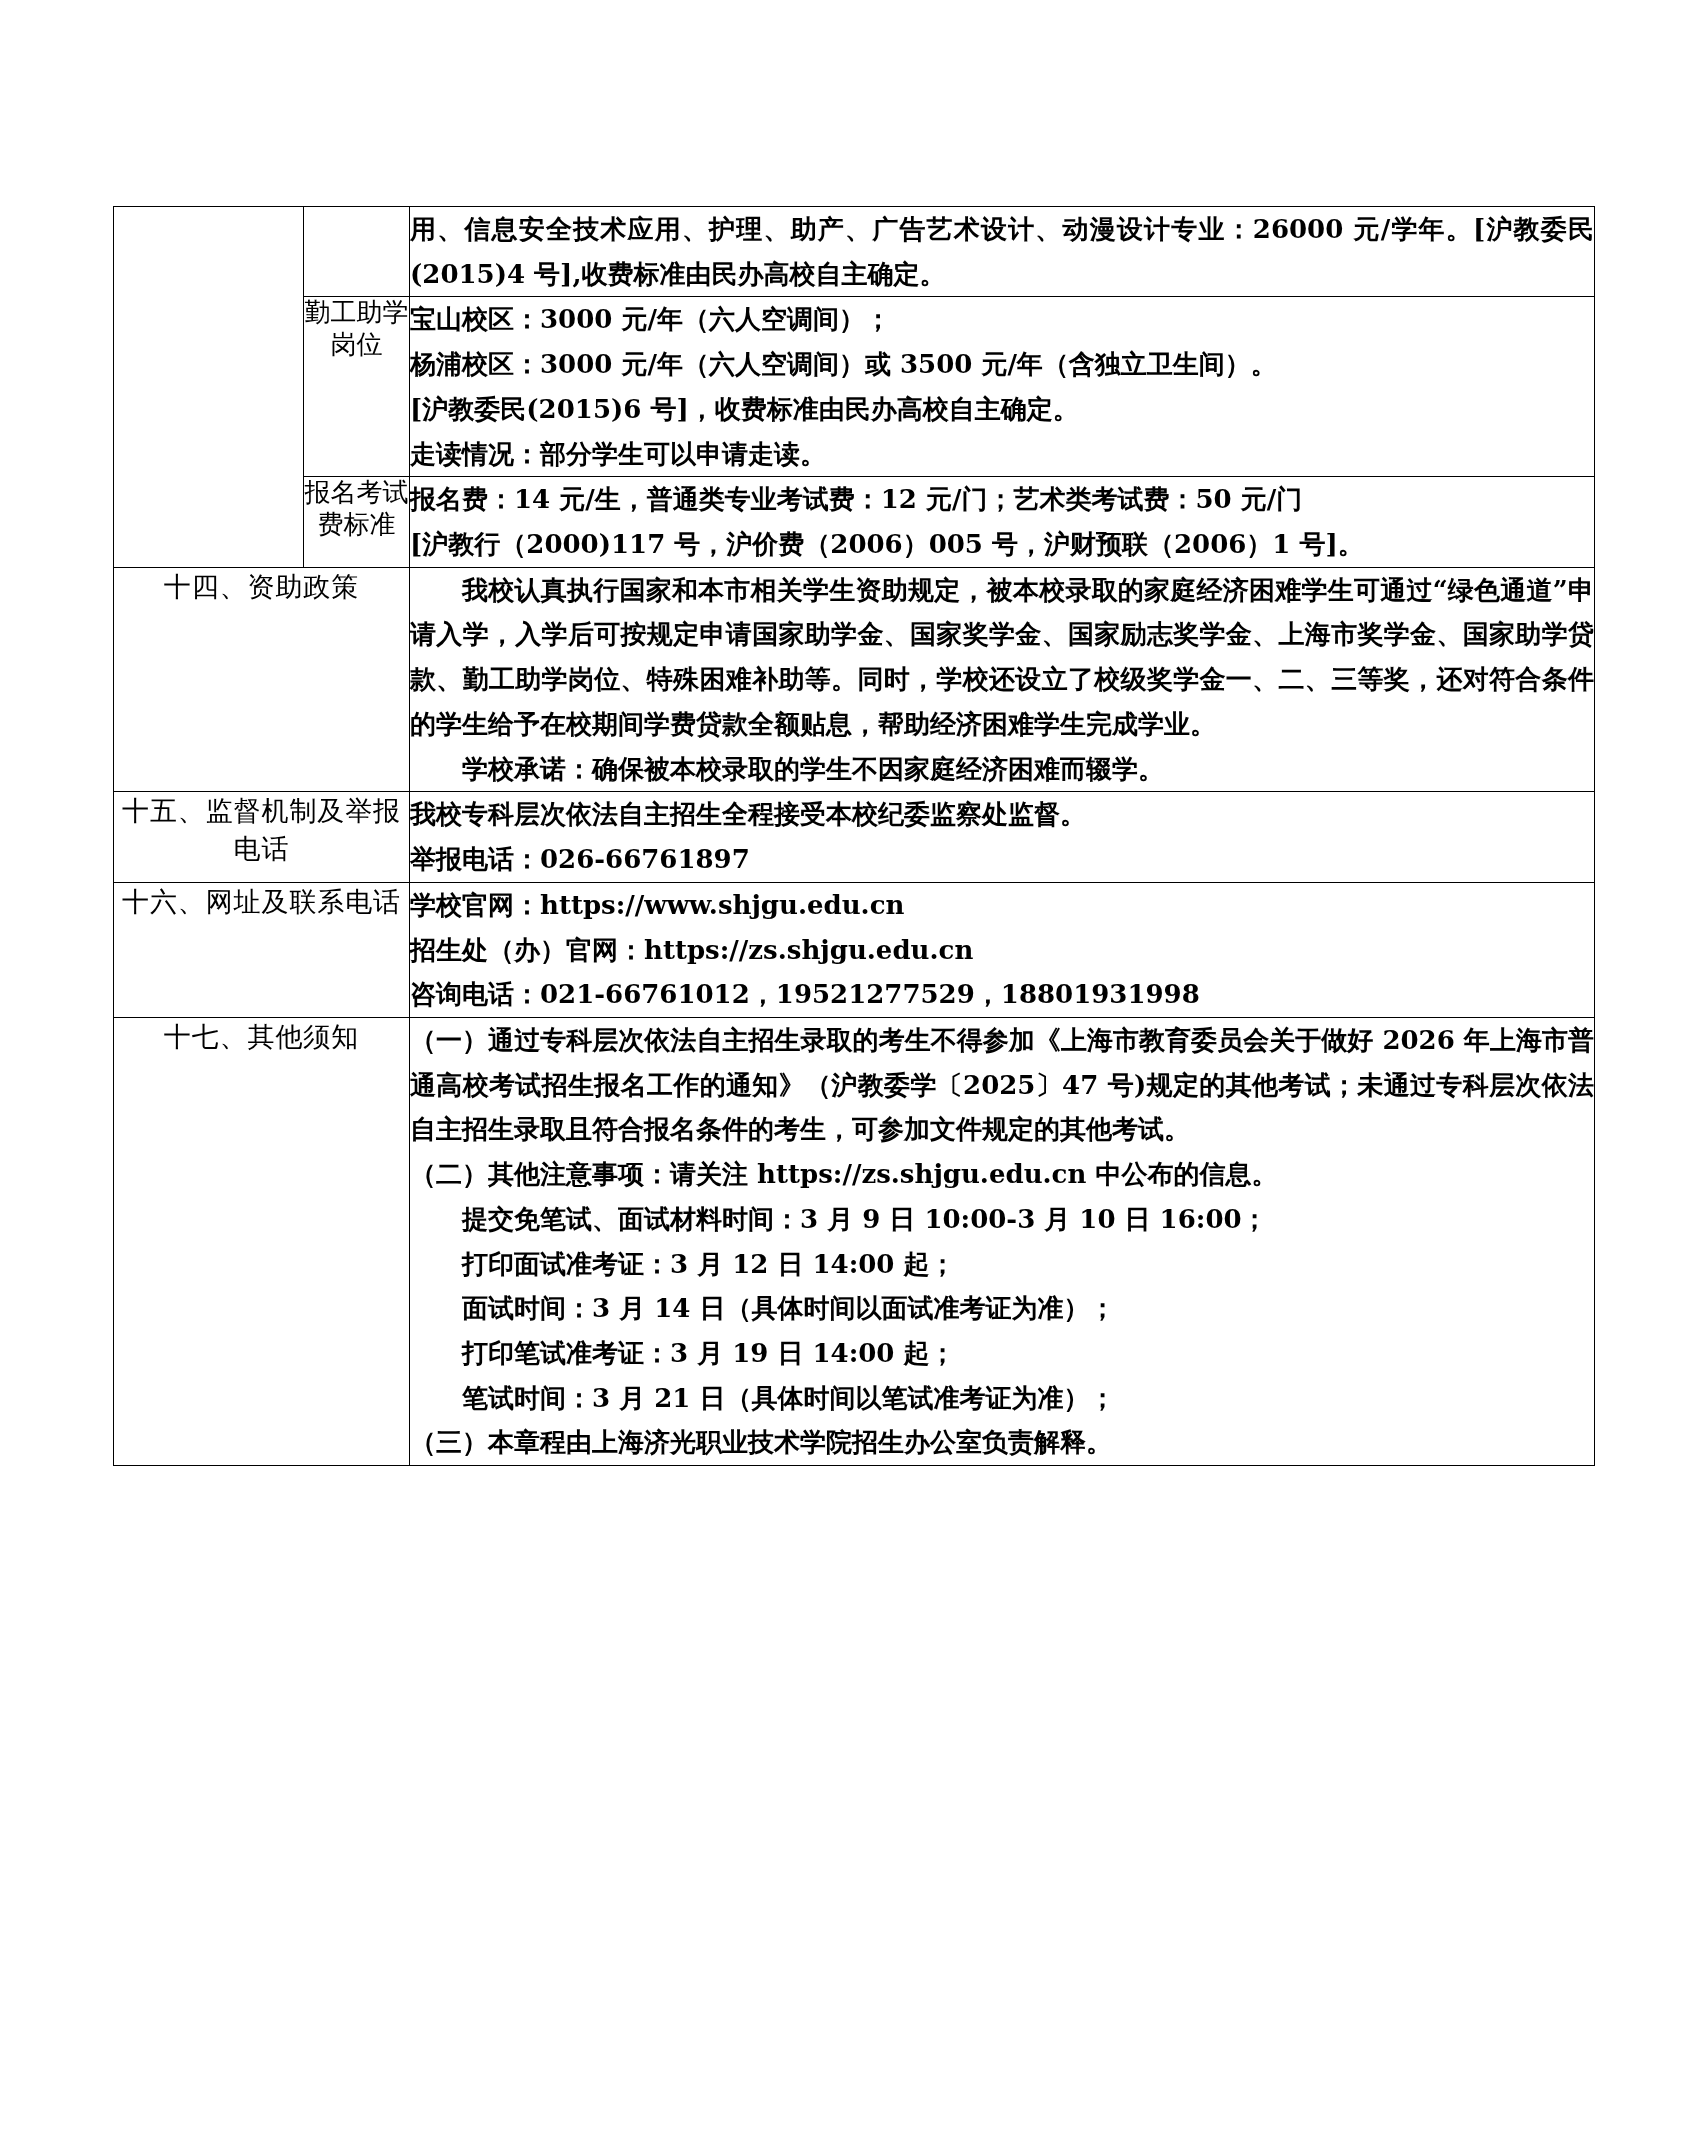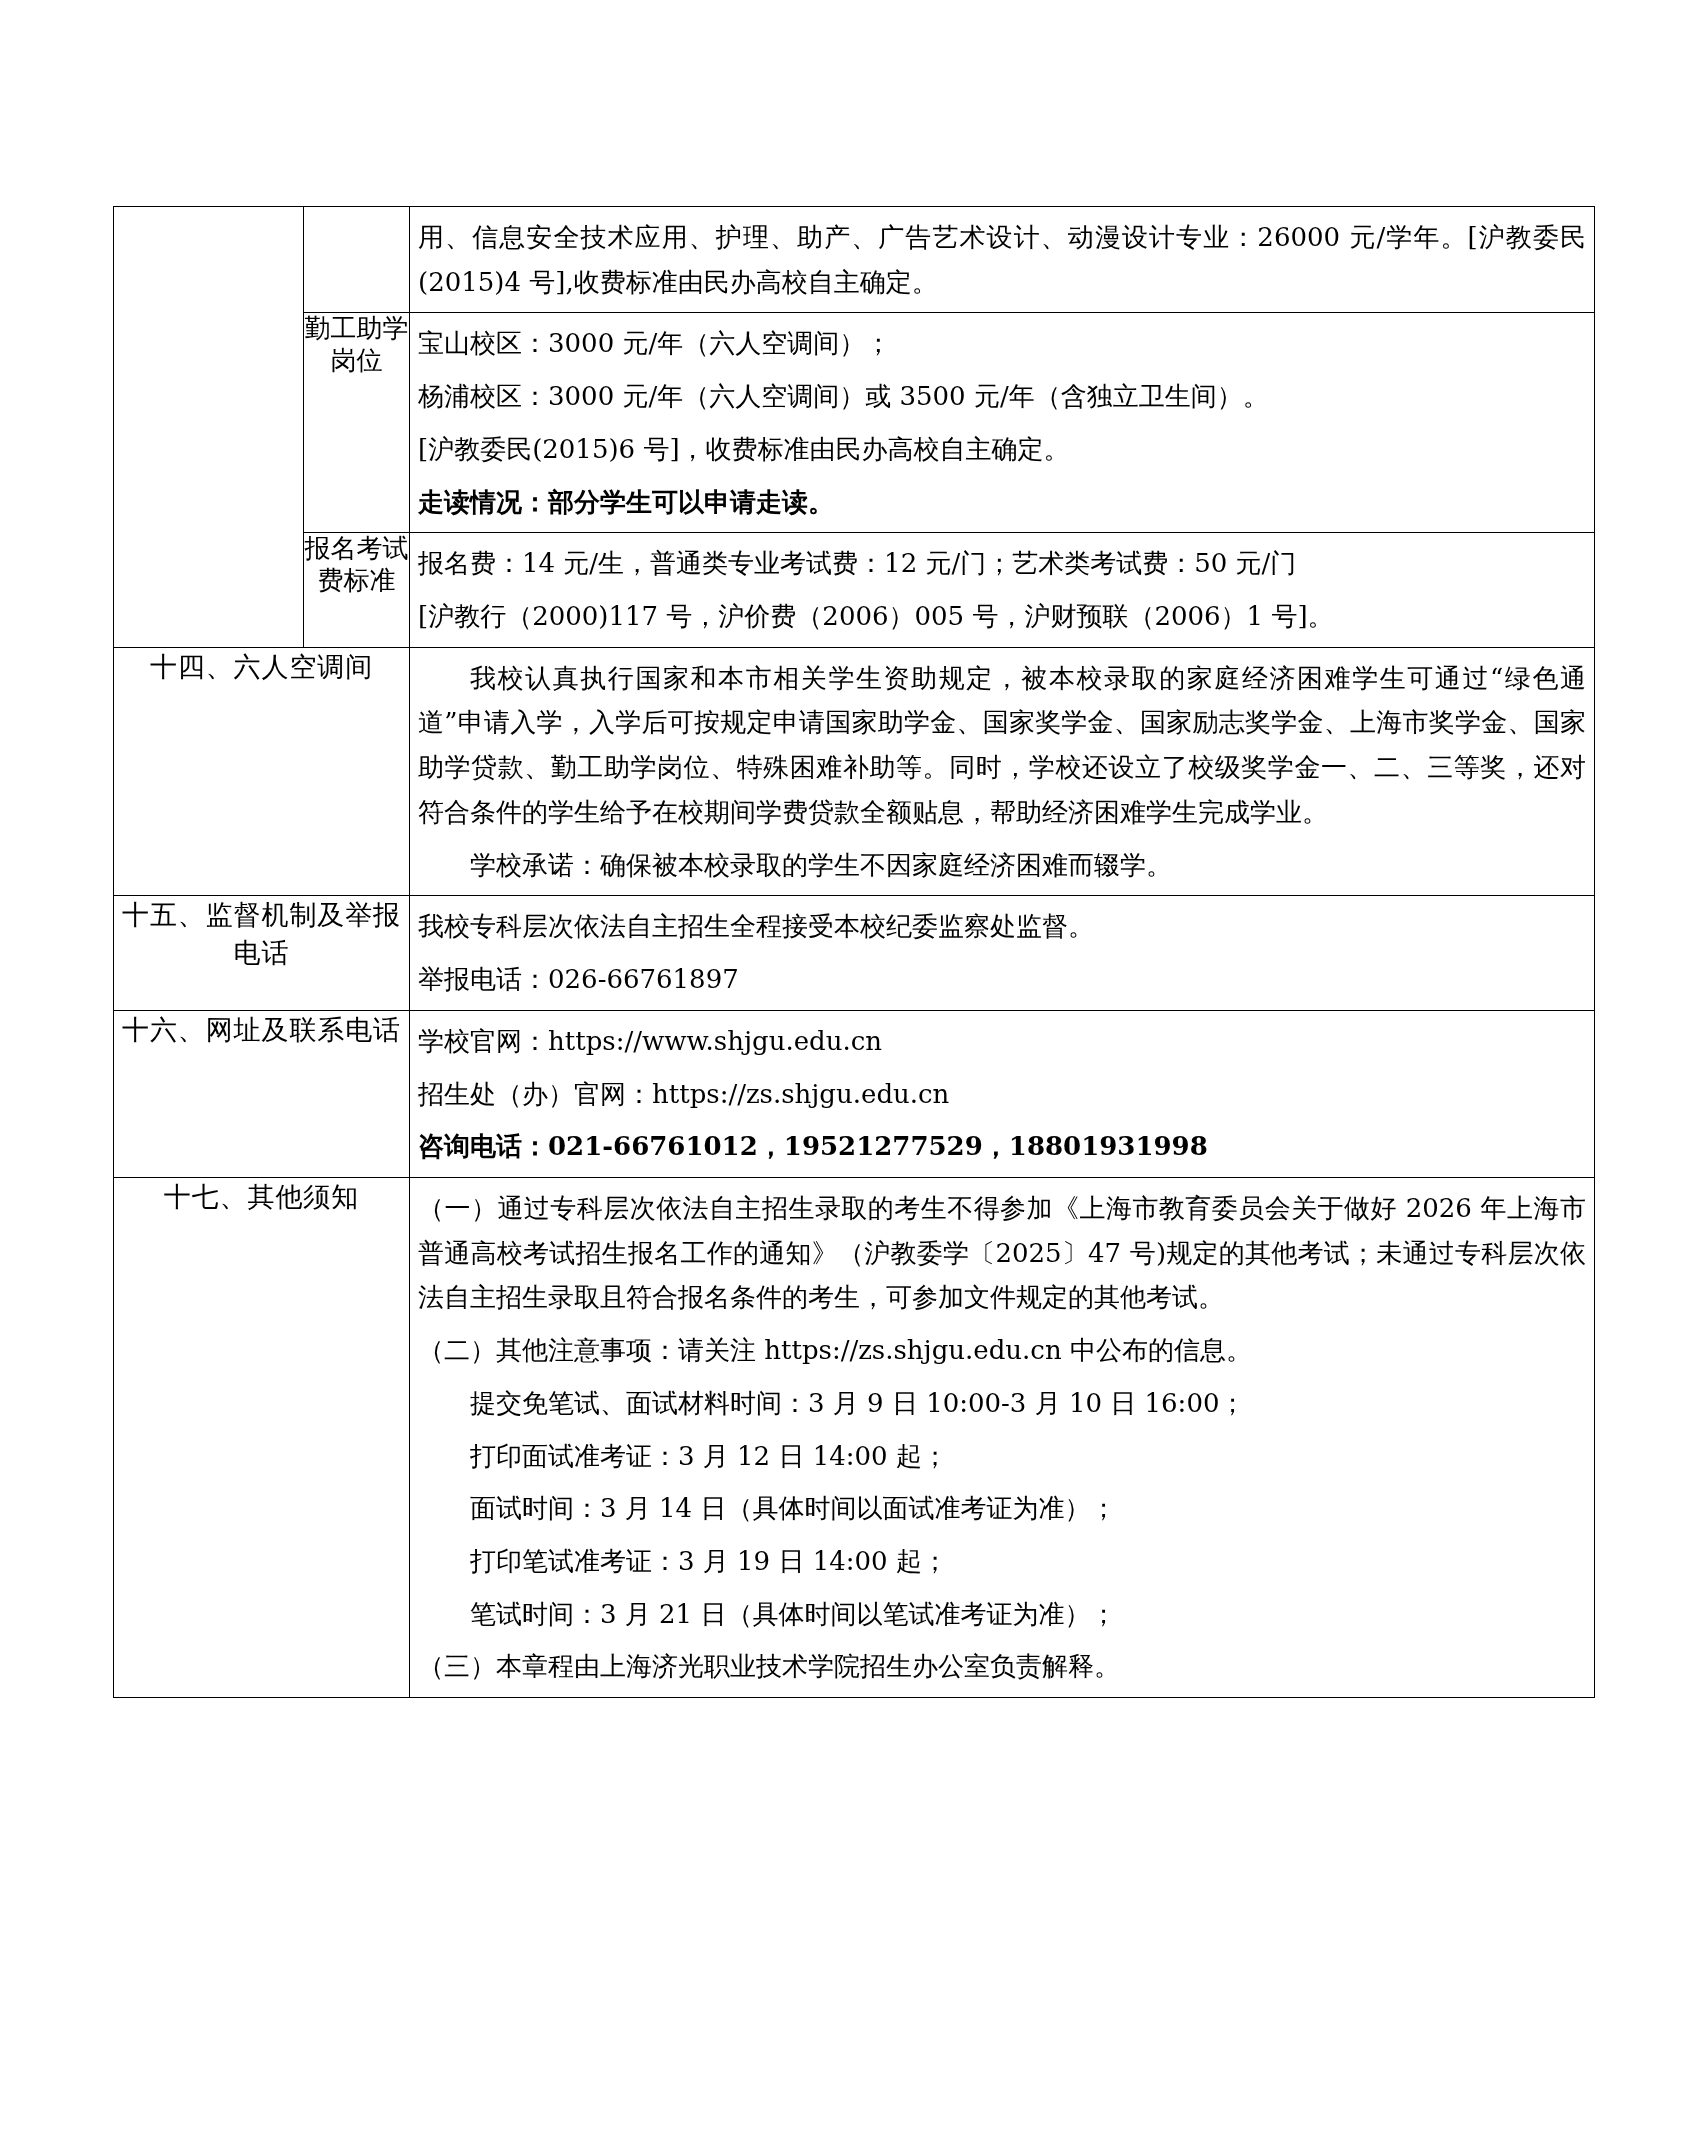--- a/index.html
+++ b/index.html
@@ -60,21 +60,22 @@
     word-break: break-all;
   }
   .body-cell {
     font-size: 26px;
     line-height: 1.72;
     padding: 11.2px 14.6px 13px 13px;
     text-align: justify;
     text-justify: inter-ideograph;
   }
   .body-cell p {
-    margin: 8px;
+    margin: 0;
+    font-weight: bold;
   }
   .indent2 { text-indent: 2em; }
   .bold { font-weight: bold; }
   .cell-mid {
     vertical-align: middle;
   }
 </style>
 </head>
 <body>
 
@@ -113,21 +114,21 @@
             <span>报名考试费标准</span>
           </td>
           <td class="body-cell cell-mid">
             <p>报名费：14 元/生，普通类专业考试费：12 元/门；艺术类考试费：50 元/门</p>
             <p>[沪教行（2000)117 号，沪价费（2006）005 号，沪财预联（2006）1 号]。</p>
           </td>
         </tr>
 
         <tr>
           <td colspan="2" class="lbl cell-mid">
-            <span>十四、六人空调间</span>
+            <span>十四、资助政策</span>
           </td>
           <td class="body-cell">
             <p class="indent2">我校认真执行国家和本市相关学生资助规定，被本校录取的家庭经济困难学生可通过“绿色通道”申请入学，入学后可按规定申请国家助学金、国家奖学金、国家励志奖学金、上海市奖学金、国家助学贷款、勤工助学岗位、特殊困难补助等。同时，学校还设立了校级奖学金一、二、三等奖，还对符合条件的学生给予在校期间学费贷款全额贴息，帮助经济困难学生完成学业。</p>
             <p class="indent2">学校承诺：确保被本校录取的学生不因家庭经济困难而辍学。</p>
           </td>
         </tr>
 
         <tr>
           <td colspan="2" class="lbl cell-mid">
             <span>十五、监督机制及举报电话</span>

